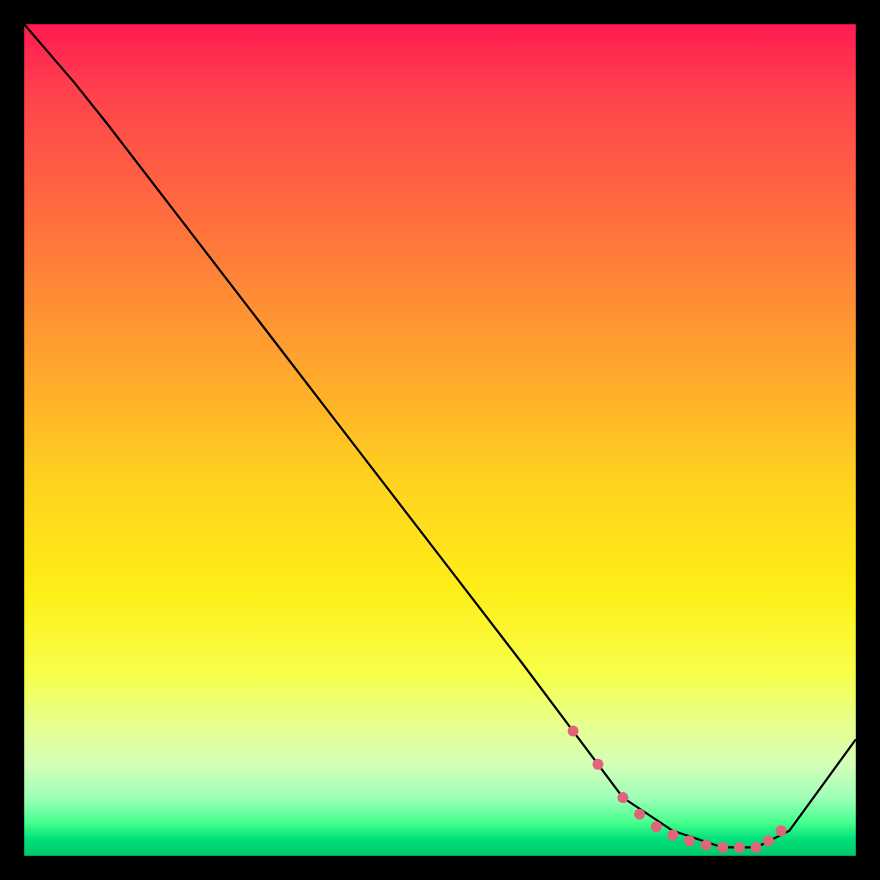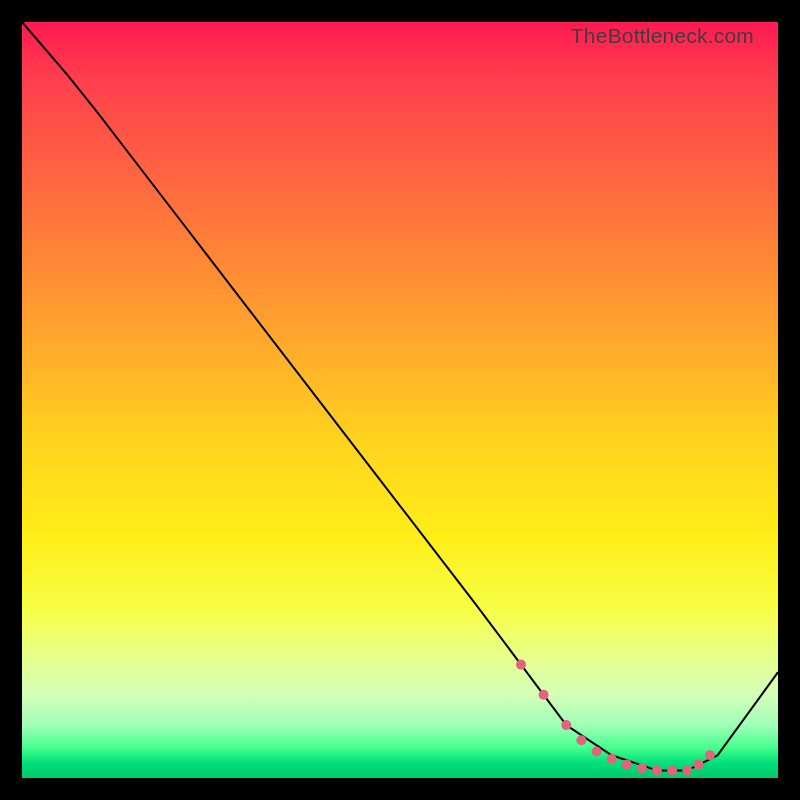--- a/index.html
+++ b/index.html
@@ -56,21 +56,20 @@
     width: 756px;
     height: 756px;
     overflow: visible;
   }
 </style>
 </head>
 <body>
 
 <div class="frame">
   <div class="plot">
-    <div class="watermark">TheBottleneck.com</div>
     <svg class="curve" viewBox="0 0 756 756" preserveAspectRatio="none">
       <g id="curve-group">
           <path d="M0.0,0.0 L45.4,52.9 L75.6,90.7 L151.2,189.0 L226.8,287.3 L302.4,385.6 L378.0,483.8 L453.6,582.1 L499.0,642.6 L544.3,703.1 L589.7,733.3 L635.0,748.4 L665.3,748.4 L695.5,733.3 L756.0,650.2" fill="none" stroke="#000000" stroke-width="2" stroke-linejoin="round"></path>
         </g>
       <g id="marker-group">
           <circle cx="499.0" cy="642.6" r="5" fill="#e0657a"></circle>
           <circle cx="521.6" cy="672.8" r="5" fill="#e0657a"></circle>
           <circle cx="544.3" cy="703.1" r="5" fill="#e0657a"></circle>
           <circle cx="559.4" cy="718.2" r="5" fill="#e0657a"></circle>
           <circle cx="574.6" cy="729.5" r="5" fill="#e0657a"></circle>

